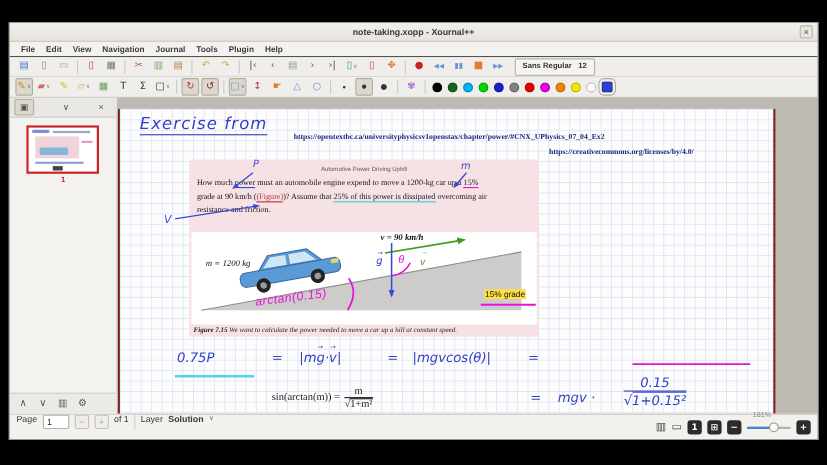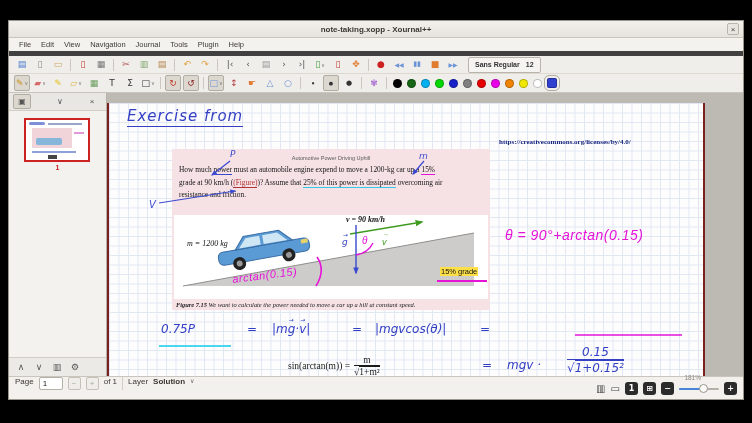--- a/index.html
+++ b/index.html
@@ -8,21 +8,21 @@
   .abs{position:absolute;}
   
   .window{position:absolute;left:8px;top:20px;width:736px;height:380px;background:#edebe7;
           display:flex;flex-direction:column;border:1px solid #9a968e;box-sizing:border-box;}
   .titlebar{height:16px;background:linear-gradient(#f2f0ec,#e6e3de);display:flex;align-items:center;
             justify-content:center;position:relative;border-bottom:1px solid #c9c5bd;flex:0 0 auto;}
   .titlebar .t{font-size:8px;font-weight:bold;color:#3a3833;}
   .win-close{position:absolute;right:4px;top:2px;width:12px;height:12px;font-size:8px;line-height:12px;
              text-align:center;color:#444;border:1px solid #b9b5ad;border-radius:2px;background:#e8e5e0;box-sizing:border-box;}
   .menubar{height:13px;background:#f4f2ef;display:flex;align-items:center;padding-left:6px;gap:2px;
-           border-bottom:5px solid #404040;flex:0 0 auto;}
+           border-bottom:1px solid #404040;flex:0 0 auto;font-weight:bold;}
   .mi{font-size:7.5px;color:#3c3a36;padding:0 4px;}
   .toolbar{background:#f0eeea;display:flex;align-items:center;padding:0 4px;flex:0 0 auto;}
   .tb-row1{height:17px;border-bottom:1px solid #ddd9d1;}
   .tb-row2{height:18px;border-bottom:1px solid #c9c5bd;}
   .tb{display:inline-flex;align-items:center;justify-content:center;min-width:14px;height:14px;margin:0 1px;
       border:1px solid transparent;border-radius:2px;}
   .tb.on{background:#dcd8d0;border-color:#b2ada3;}
   .tb .gl{font-size:9px;line-height:1;font-family:"DejaVu Sans",sans-serif;}
   .tb .dd{font-size:5px;color:#777;margin-left:1px;font-family:"DejaVu Sans",sans-serif;}
   .tsep{width:1px;height:12px;background:#ccc8c0;margin:0 3px;display:inline-block;}
@@ -69,21 +69,21 @@
   .figlabel{font-family:"Liberation Serif","DejaVu Serif",serif;font-style:italic;font-size:8px;color:#111;}
   .caption{position:absolute;left:4px;top:152px;font-family:"Liberation Serif","DejaVu Serif",serif;
            font-size:6.4px;color:#222;font-style:italic;}
   .vec{position:relative;}
   .vec::after{content:"→";position:absolute;left:1px;top:-6px;font-size:6px;}
   
   .eq1{font-family:"DejaVu Sans",sans-serif;font-style:italic;color:#3340c4;font-size:12px;}
   .frac{display:inline-flex;flex-direction:column;align-items:center;vertical-align:middle;}
   .frac .den{border-top:1.3px solid currentColor;padding-top:1px;}
   .radbody{border-top:1px solid currentColor;}
-  .typeset{font-family:"Liberation Serif","DejaVu Serif",serif;color:#1a1a1a;font-size:9.5px;margin-left:41px;}
+  .typeset{font-family:"Liberation Serif","DejaVu Serif",serif;color:#1a1a1a;font-size:9.5px;}
   
   .statusbar{height:22px;background:#f2f1ee;border-top:1px solid #c9c5bd;display:flex;
              padding:0 6px;gap:5px;flex:0 0 auto;font-size:8px;color:#3a3833;}
   .pg-input{width:24px;height:13px;font-size:8px;border:1px solid #b5b1a9;border-radius:2px;background:#fff;
             padding:0 3px;color:#222;font-family:"Liberation Sans",sans-serif;box-sizing:border-box;}
   .pm{width:13px;height:13px;border:1px solid #c5c1b9;border-radius:2px;display:flex;align-items:center;
       justify-content:center;font-size:8px;color:#aaa;background:#efede9;box-sizing:border-box;}
   .vr{width:1px;height:13px;background:#d2cec6;}
   .sb-right{margin-left:auto;display:flex;align-items:center;gap:5px;position:relative;}
   .ob{font-size:10px;color:#444;font-family:"DejaVu Sans",sans-serif;}
@@ -317,20 +317,21 @@
             <span class="gl" style="color: rgb(85, 85, 85);">⚙</span>
           </span>
         </div>
     </div>
 
     <div class="canvas">
       <div class="page">
 
         <div class="abs hw hw-title" style="left:18px;top:4px;">Exercise from</div>
 
+        <div class="abs url" style="left:158px;top:21px;">https://opentextbc.ca/universityphysicsv1openstax/chapter/power/#CNX_UPhysics_07_04_Ex2</div>
         <div class="abs url" style="left:390px;top:35px;">https://creativecommons.org/licenses/by/4.0/</div>
 
         <div class="abs annlab" style="left:40px;top:96px;font-size:10px;">V</div>
 
         <div class="pinkbox">
           <div class="pb-head">Automotive Power Driving Uphill</div>
           <div class="pb-text"><span>How much </span><span class="u-blue">power</span><span> must an automobile engine expend to move a </span><span>1200-kg</span><span> car up a </span><span class="u-mg">15%</span><br><span>grade at </span><span>90</span><span> km/h (</span><span class="figlink">(Figure)</span><span>)? Assume that </span><span class="u-cy">25% of this power is dissipated</span><span> overcoming air</span><br><span>resistance and friction.</span></div>
 
           <div class="abs annlab" style="left:58px;top:0px;">P</div>
           <div class="abs annlab" style="left:247px;top:2px;">m</div>
@@ -395,21 +396,20 @@
           <defs>
               <marker id="ab3" markerWidth="6" markerHeight="6" refX="4" refY="2" orient="auto">
                 <path d="M0,0 L5,2 L0,4 Z" fill="#3a4ad0"></path>
               </marker>
             </defs>
           <line x1="50" y1="100" x2="126" y2="88" stroke="#3a4ad0" stroke-width="1.2" marker-end="url(#ab3)"></line>
           <line x1="50" y1="243" x2="122" y2="243" stroke="#49d6ee" stroke-width="2.2"></line>
           <line x1="466" y1="232" x2="573" y2="232" stroke="#e513d8" stroke-width="1.6"></line>
         </svg>
 
-        <div class="abs mg" style="left:396px;top:124px;font-size:14px;font-style:italic;letter-spacing:.5px;">θ = 90°+arctan(0.15)</div>
 
         <div class="abs eq1" style="left:52px;top:219px;">0.75P</div>
         <div class="abs eq1" style="left:138px;top:219px;">=</div>
         <div class="abs eq1" style="left:163px;top:219px;"><span>|m</span><span class="vec">g</span><span>·</span><span class="vec">v</span><span>|</span></div>
         <div class="abs eq1" style="left:243px;top:219px;">=</div>
         <div class="abs eq1" style="left:266px;top:219px;">|mgvcos(θ)|</div>
         <div class="abs eq1" style="left:371px;top:219px;">=</div>
 
         <div class="abs typeset" style="left:138px;top:252px;display:flex;align-items:center;gap:4px;">
           <span>sin(arctan(m)) =</span>

